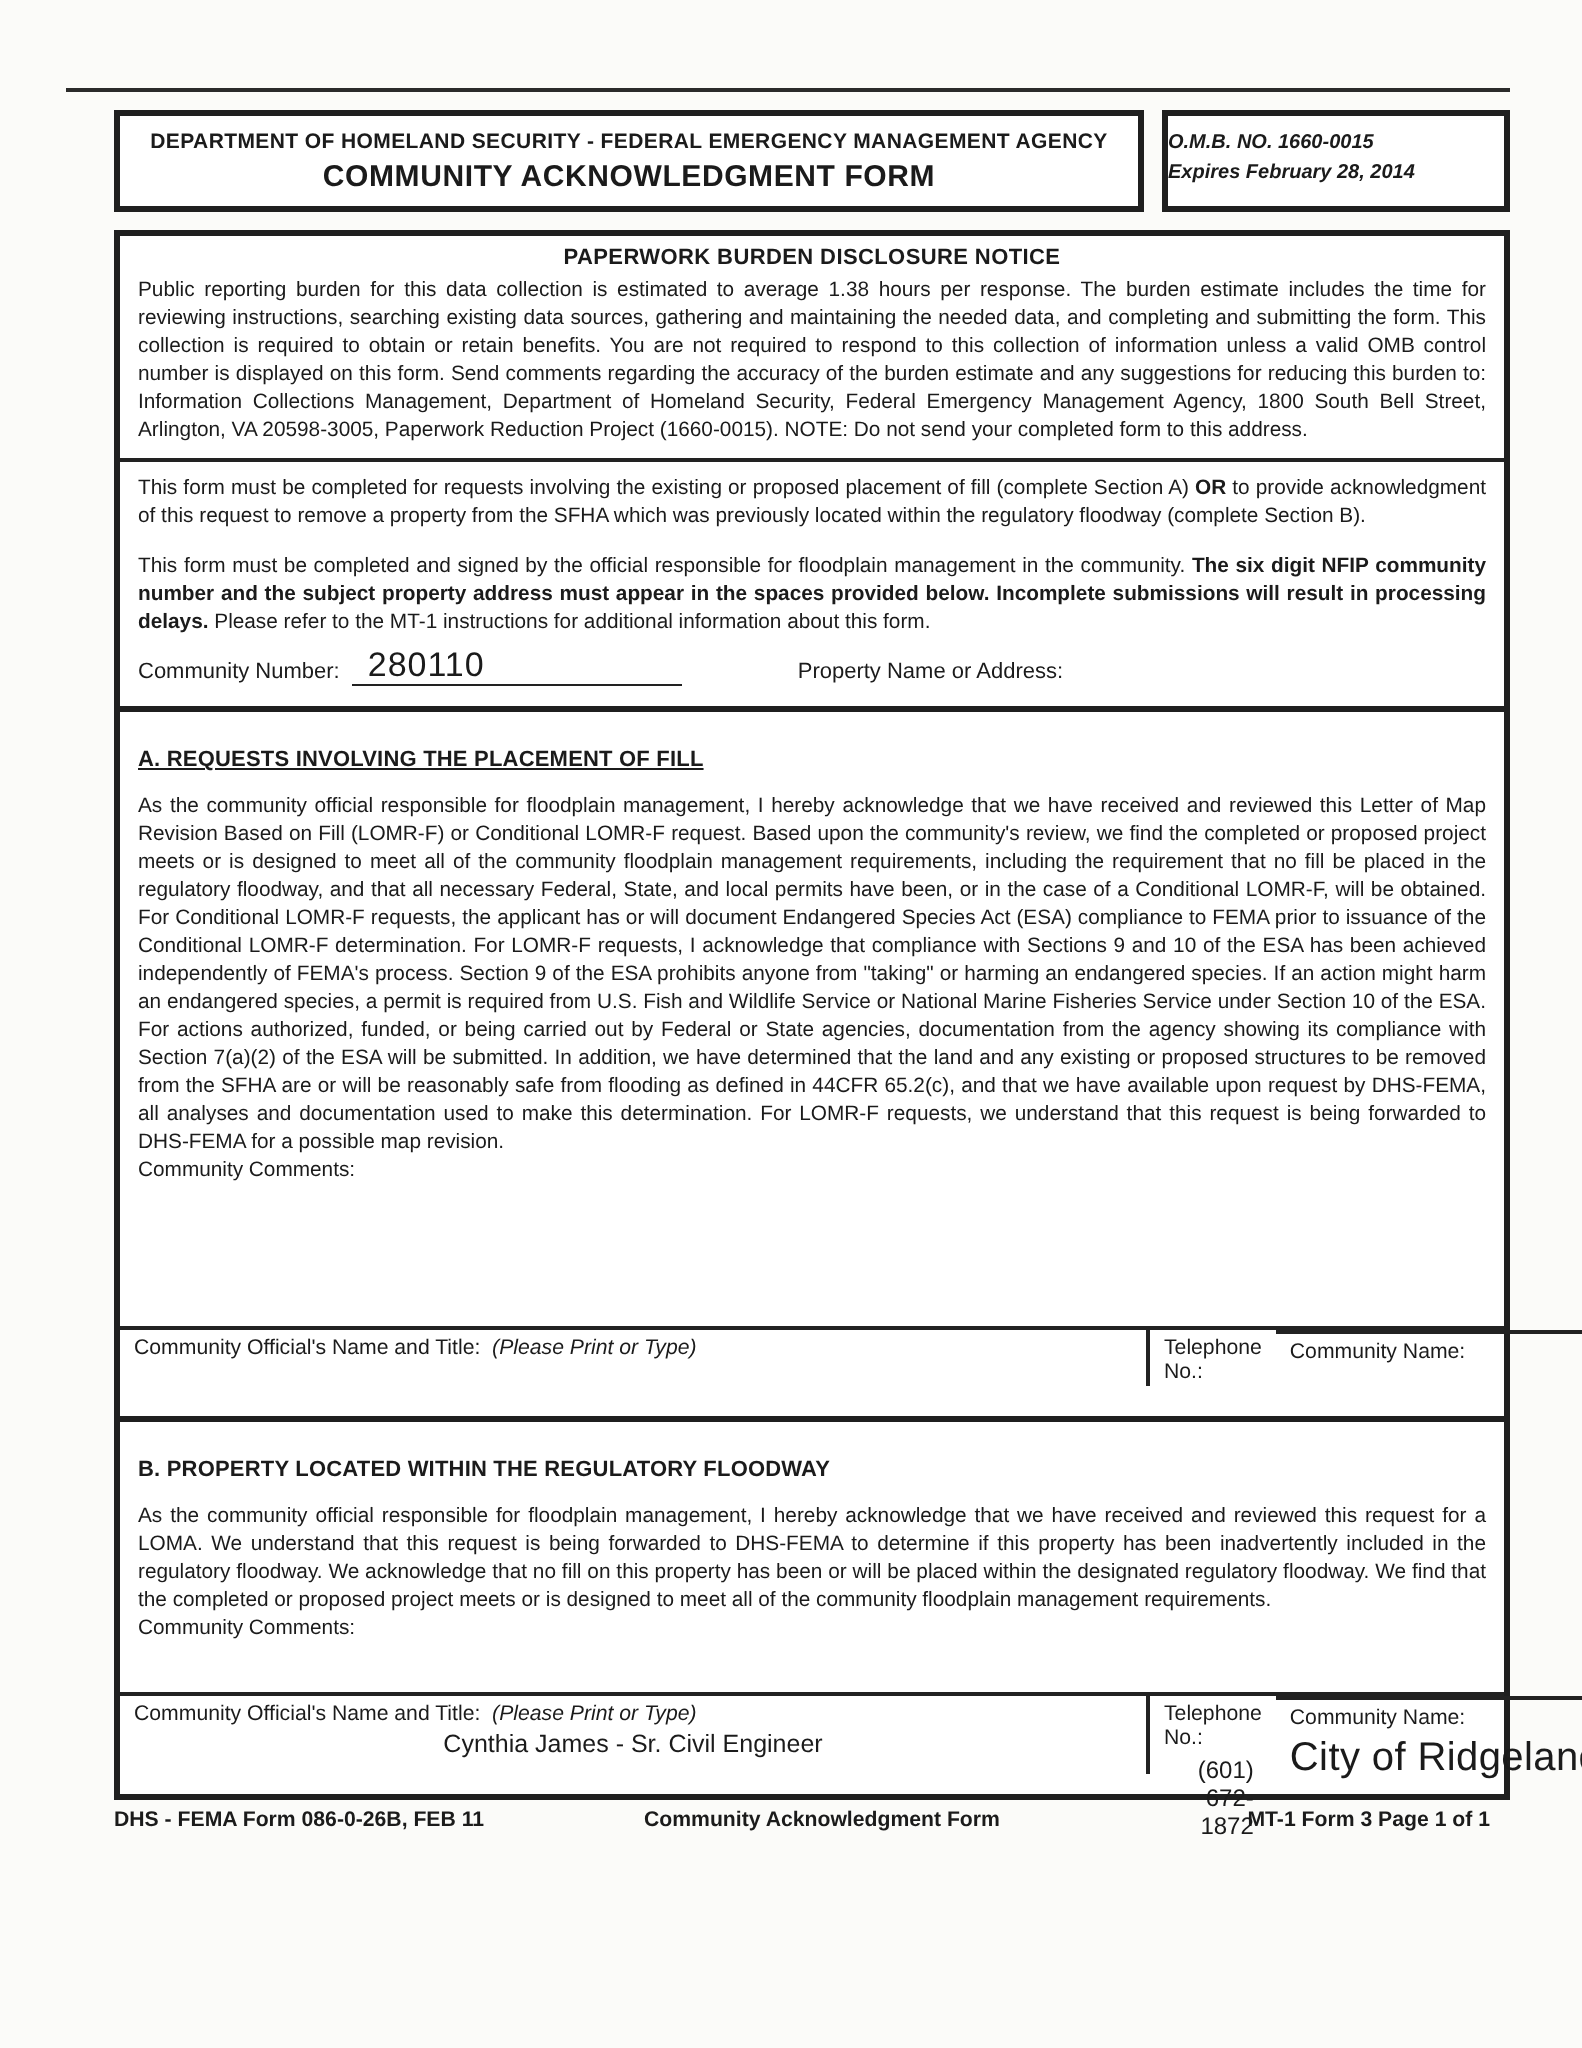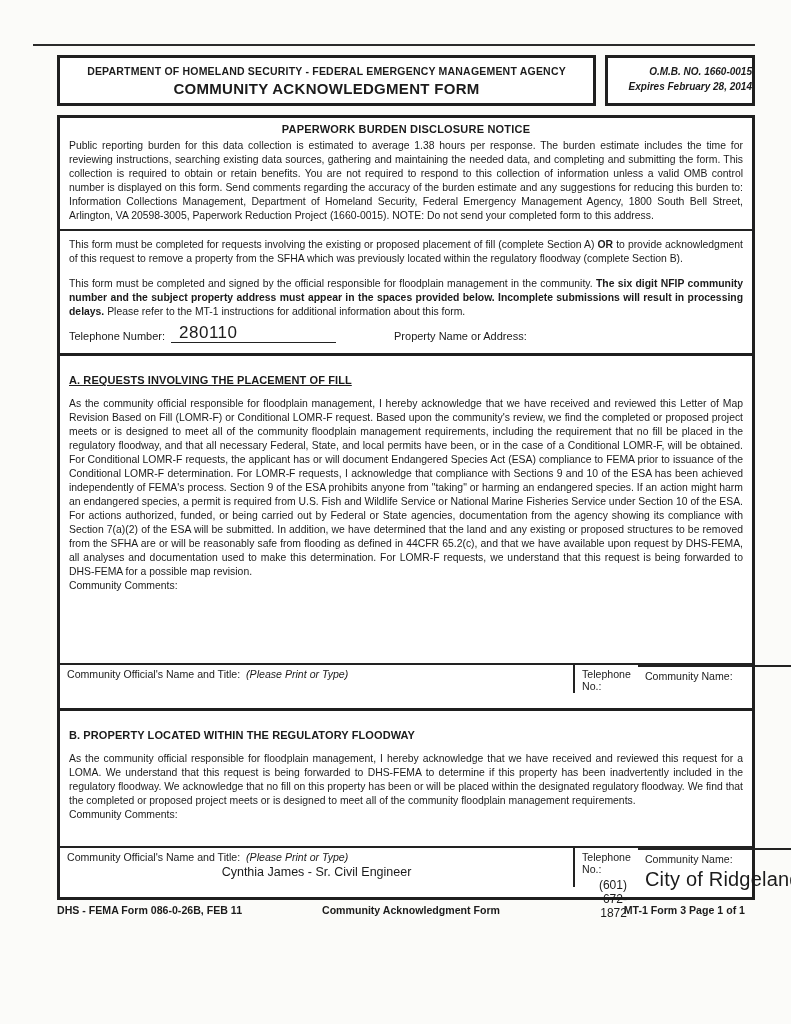--- a/index.html
+++ b/index.html
@@ -14,22 +14,22 @@
 
   
   .hdr { display:flex; gap:9px; }
   .hdr-title-box {
     flex:1; border:3px solid #1f1f1f; background:#fff;
     text-align:center; padding:7px 6px 6px;
   }
   .hdr-agency { font-size:10.5px; font-weight:bold; letter-spacing:.2px; }
   .hdr-form { font-size:15px; font-weight:bold; margin-top:3px; letter-spacing:.3px; }
   .hdr-omb-box {
-    width:150px; border:3px solid #1f1f1f; background:#fff;
-    text-align:right; padding-top:7px; font-size:10px; font-weight:bold; font-style:italic; line-height:1.45;
+    width:174px; border:3px solid #1f1f1f; background:#fff;
+    text-align:left; padding-top:7px; font-size:10px; font-weight:bold; font-style:italic; line-height:1.45;
   }
 
   
   .main-box { margin-top:9px; border:3px solid #1f1f1f; background:#fff; }
 
   .burden { padding:5px 9px 7px; }
   .burden-title { text-align:center; font-size:11px; font-weight:bold; letter-spacing:.2px; }
   .burden-body { margin-top:4px; font-size:10.4px; line-height:13.9px; text-align:justify; }
 
   .divider-thin { height:0; border-top:2px solid #222; }
@@ -117,21 +117,21 @@
     </div>
 
     <div class="divider-thin"></div>
 
     <div class="instructions">
       <p><span>This form must be completed for requests involving the existing or proposed placement of fill (complete Section A) </span><span class="b">OR</span><span> to provide acknowledgment of this request to remove a property from the SFHA which was previously located within the regulatory floodway (complete Section B).</span></p>
       <p><span>This form must be completed and signed by the official responsible for floodplain management in the community.  </span><span class="b">The six digit NFIP community number and the subject property address must appear in the spaces provided below.  Incomplete submissions will result in processing delays.</span><span> Please refer to the MT-1 instructions for additional information about this form.</span></p>
     </div>
 
     <div class="id-row">
-      <span class="id-label">Telephone Number:</span>
+      <span class="id-label">Community Number:</span>
       <span class="id-underline community-number-val">280110</span>
       <span class="id-spacer"></span>
       <span class="id-label">Property Name or Address:</span>
     </div>
 
     <div class="divider-thick"></div>
 
     <div class="section">
       <div class="sec-heading underlined">A.  REQUESTS INVOLVING THE PLACEMENT OF FILL</div>
       <div class="sec-body">As the community official responsible for floodplain management, I hereby acknowledge that we have received and reviewed this Letter of Map Revision Based on Fill (LOMR-F) or Conditional LOMR-F request.  Based upon the community's review, we find the completed or proposed project meets or is designed to meet all of the community floodplain management requirements, including the requirement that no fill be placed in the regulatory floodway, and that all necessary Federal, State, and local permits have been, or in the case of a Conditional LOMR-F, will be obtained. For Conditional LOMR-F requests, the applicant has or will document Endangered Species Act (ESA) compliance to FEMA prior to issuance of the Conditional LOMR-F determination. For LOMR-F requests, I acknowledge that compliance with Sections 9 and 10 of the ESA has been achieved independently of FEMA's process. Section 9 of the ESA prohibits anyone from "taking" or harming an endangered species.  If an action might harm an endangered species, a permit is required from U.S. Fish and Wildlife Service or National Marine Fisheries Service under Section 10 of the ESA. For actions authorized, funded, or being carried out by Federal or State agencies, documentation from the agency showing its compliance with Section 7(a)(2) of the ESA will be submitted. In addition, we have determined that the land and any existing or proposed structures to be removed from the SFHA are or will be reasonably safe from flooding as defined in 44CFR 65.2(c), and that we have available upon request by DHS-FEMA, all analyses and documentation used to make this determination.  For LOMR-F requests, we understand that this request is being forwarded to DHS-FEMA for a possible map revision.</div>

